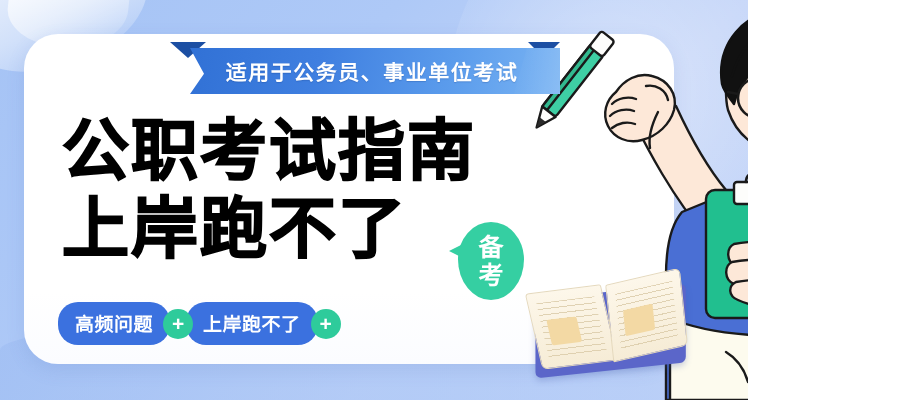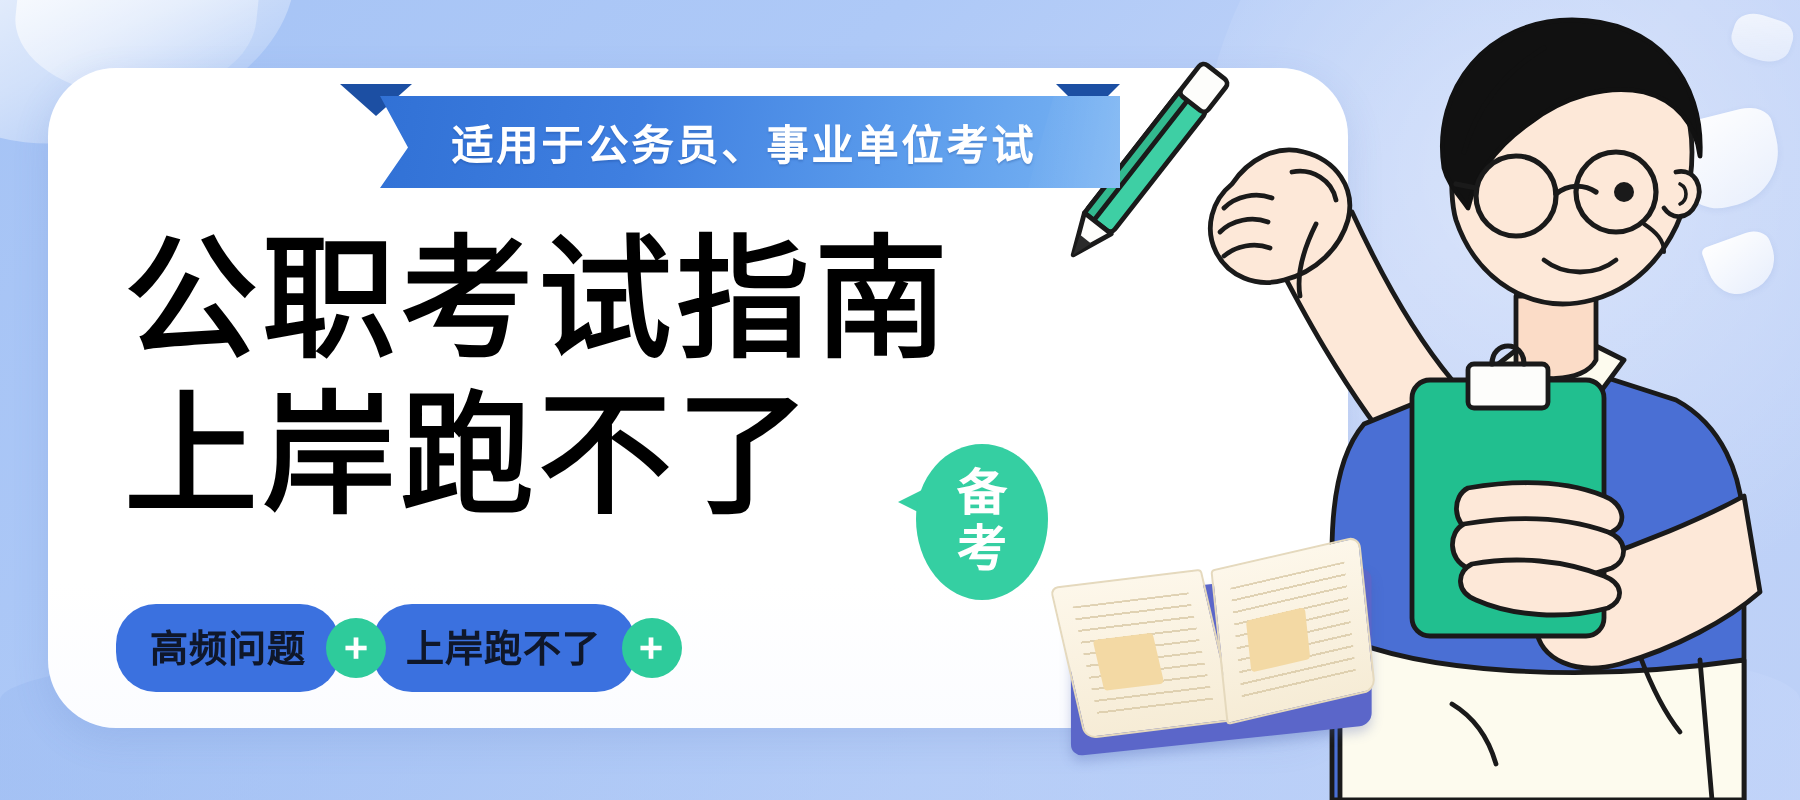--- a/index.html
+++ b/index.html
@@ -3,21 +3,21 @@
 <meta charset="utf-8">
 <title>公职考试指南</title>
 <style>
   html, body {
     margin: 0;
     padding: 0;
     background: #ffffff;
   }
   .banner {
     position: relative;
-    width: 900px;
+    width: 748px;
     height: 400px;
     overflow: hidden;
     font-family: "Liberation Sans", "DejaVu Sans", sans-serif;
     background: linear-gradient(135deg, #a5c3f5 0%, #aec9f7 35%, #c3d4f8 65%, #bcd0f7 100%);
   }
 
   
   .bg-swoosh-tl {
     position: absolute;
     left: -40px; top: -52px;
@@ -139,21 +139,21 @@
 
   
   .headline {
     position: absolute;
     left: 62px; top: 112px;
     width: 520px;
   }
   .headline-line {
     color: #000000;
     font-size: 67px;
-    font-weight: 400;
+    font-weight: 700;
     line-height: 78px;
     letter-spacing: 2px;
     white-space: nowrap;
     font-family: "Liberation Sans", "DejaVu Sans", sans-serif;
     -webkit-text-stroke: 1.6px #000;
   }
   .headline-row2 {
     position: relative;
     display: flex;
     align-items: flex-start;
@@ -194,21 +194,21 @@
 
   
   .tags {
     position: absolute;
     left: 58px; top: 302px;
     display: flex;
     align-items: center;
   }
   .pill {
     background: #3b71df;
-    color: #0f172a;
+    color: #ffffff;
     font-size: 19px;
     font-weight: 700;
     letter-spacing: .5px;
     padding: 7px 17px 9px;
     border-radius: 20px;
     white-space: nowrap;
   }
   .pill-plus {
     width: 30px; height: 30px;
     margin: 0 -7px;

